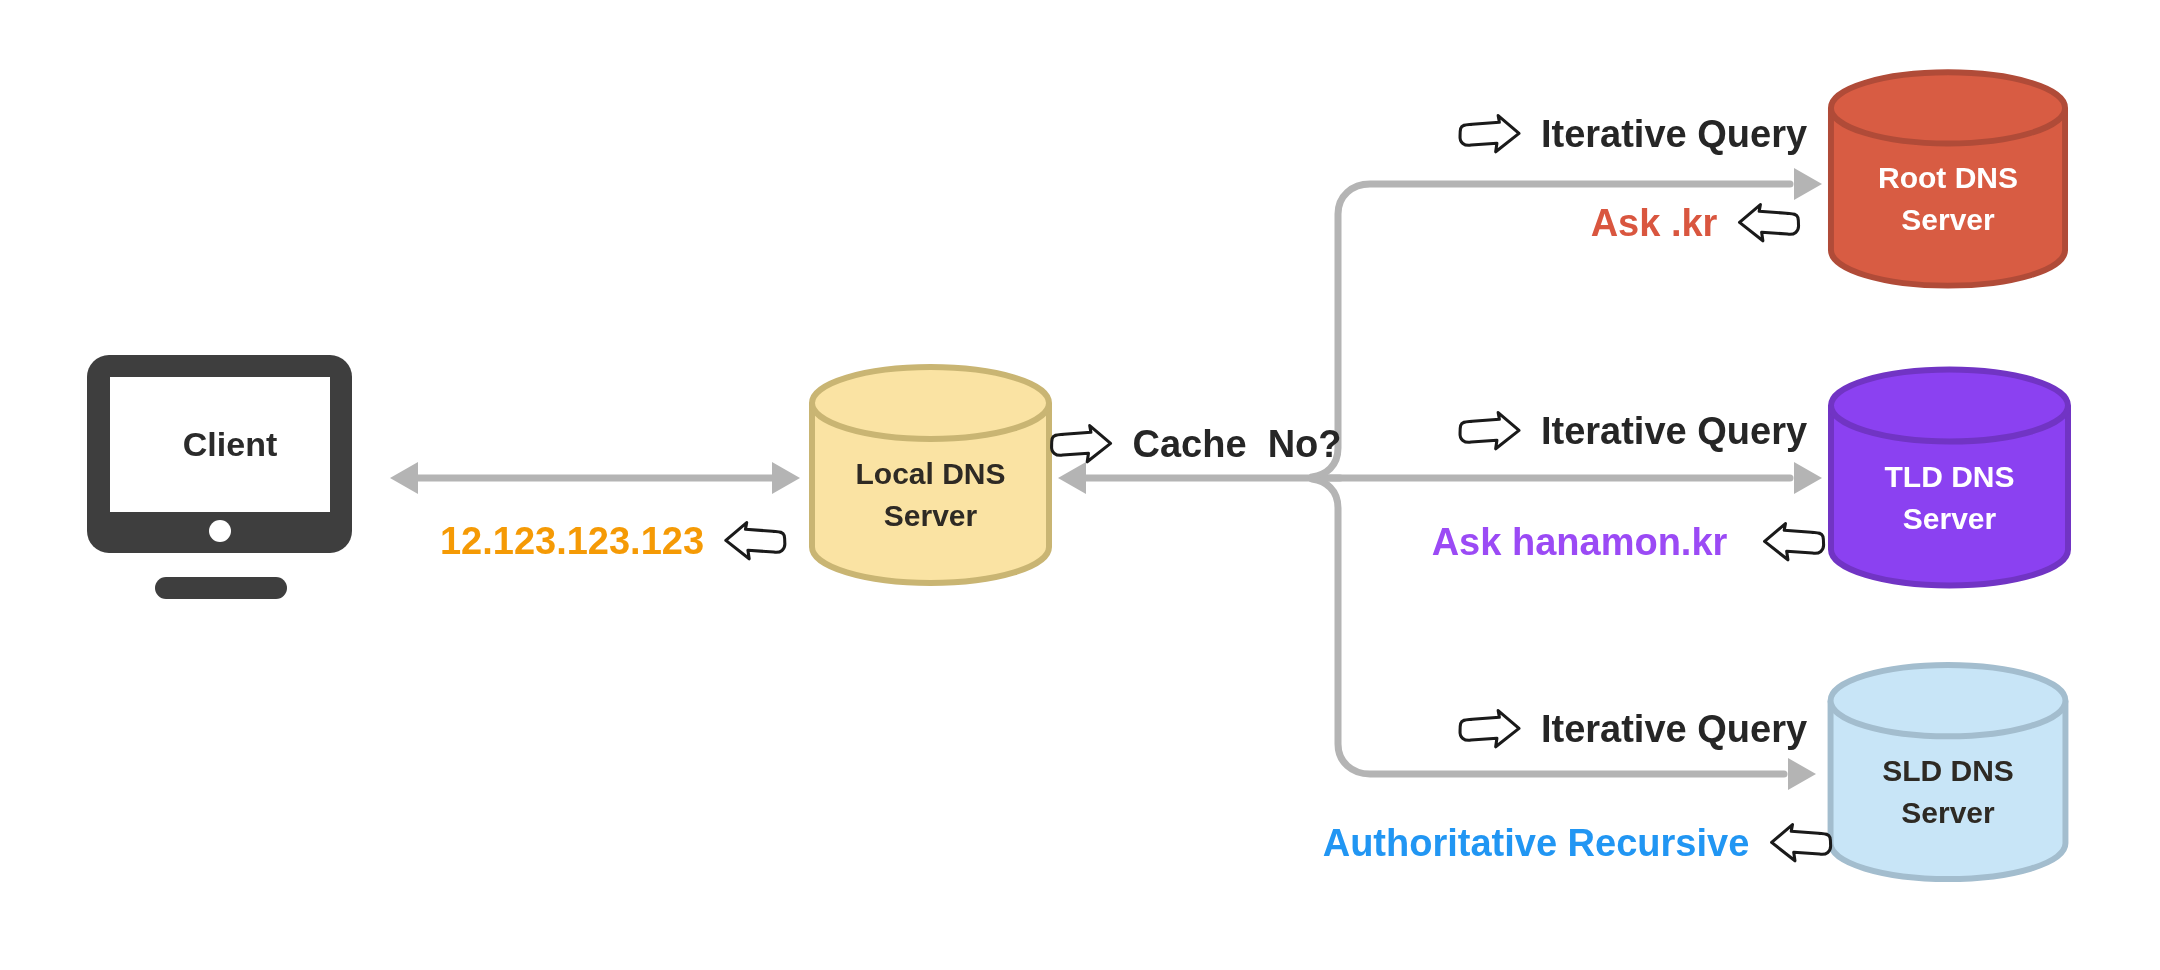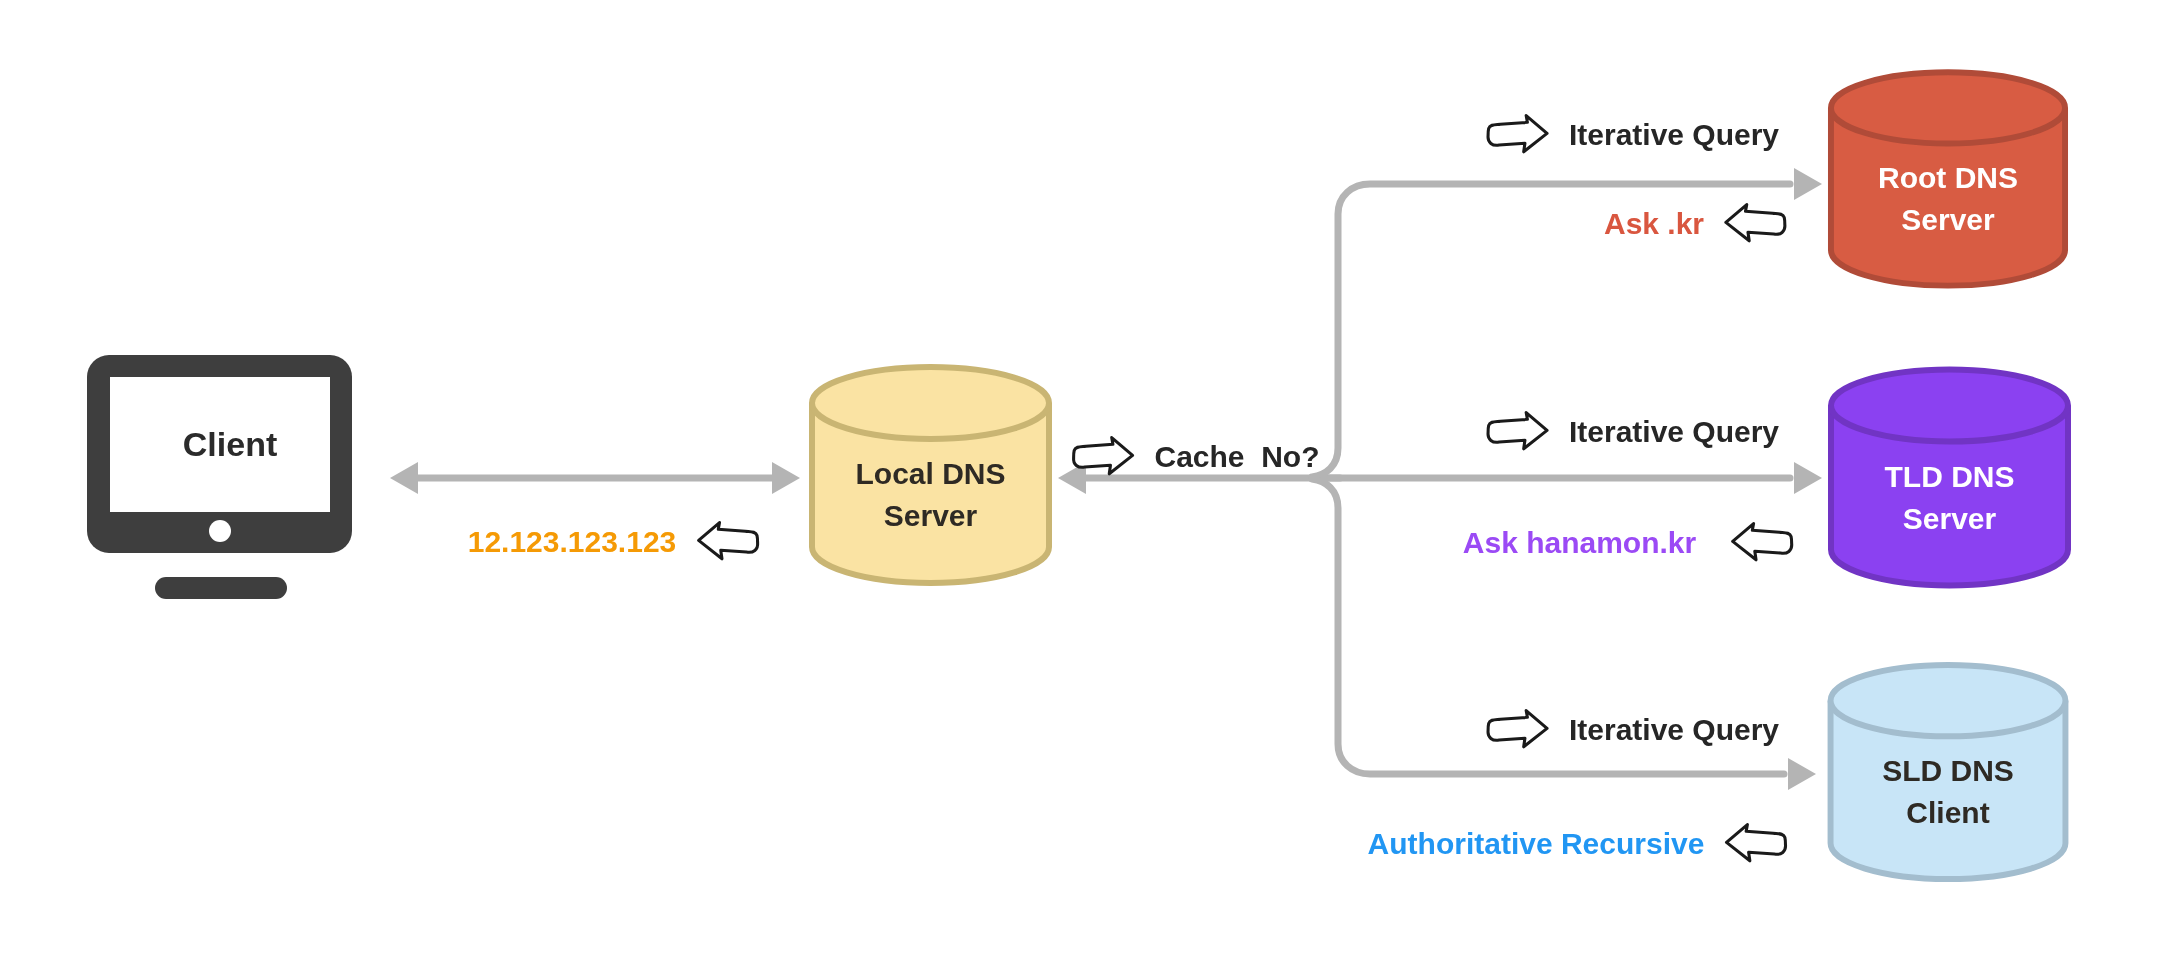--- a/index.html
+++ b/index.html
@@ -17,21 +17,21 @@
     position:absolute;left:50%;top:59%;transform:translate(-50%,-50%);
     width:180px;text-align:center;font-weight:bold;font-size:30px;line-height:1.4;
     color:#2e2a24;
   }
   .cyl-label.light{color:#ffffff;}
   
   .edge-row{
     position:absolute;display:flex;align-items:center;gap:18px;
     transform:translate(-50%,-50%);white-space:pre;
   }
-  .edge-text{font-weight:bold;font-size:30px;color:#262626;white-space:pre;}
+  .edge-text{font-weight:bold;font-size:38px;color:#262626;white-space:pre;}
   .resp-orange{color:#f59a05;}
   .resp-red{color:#d9563f;}
   .resp-purple{color:#9b4af5;}
   .resp-blue{color:#2196f3;}
   
   .doodle{width:68px;height:43px;overflow:visible;flex:0 0 auto;}
   .doodle .dpath{stroke:#1a1a1a;stroke-width:5;fill:#ffffff;stroke-linejoin:round;}
   .doodle.flip{transform:scaleX(-1);}
   
   #client-label{
@@ -101,32 +101,32 @@
       <ellipse cx="122.5" cy="40" rx="118.5" ry="36" fill="#8b41f1" stroke="#7134c4" stroke-width="6"></ellipse>
     </svg>
     <div class="cyl-label light">TLD DNS Server</div>
   </div>
 
   <div class="node" style="left:1823px;top:661px;width:250px;height:222px;">
     <svg width="250" height="222" viewBox="0 0 245 224">
       <path d="M4,40 L4,184 A118.5,36 0 0 0 241,184 L241,40" fill="#c8e5f7" stroke="#a3bdce" stroke-width="6"></path>
       <ellipse cx="122.5" cy="40" rx="118.5" ry="36" fill="#c8e5f7" stroke="#a3bdce" stroke-width="6"></ellipse>
     </svg>
-    <div class="cyl-label">SLD DNS Client</div>
+    <div class="cyl-label">SLD DNS Server</div>
   </div>
 
 
   <div class="edge-row" style="left:615px;top:541px;">
     <span class="edge-text resp-orange">12.123.123.123</span>
     <svg class="doodle flip" viewBox="0 0 110 70">
         <use class="dpath" href="#doodleR"></use>
       </svg>
   </div>
 
-  <div class="edge-row" style="left:1194px;top:456px;">
+  <div class="edge-row" style="left:1194px;top:444px;">
     <svg class="doodle" viewBox="0 0 110 70">
         <use class="dpath" href="#doodleR"></use>
       </svg>
     <span class="edge-text">Cache  No?</span>
   </div>
 
 
   <div class="edge-row" style="left:1631px;top:134px;">
     <svg class="doodle" viewBox="0 0 110 70">
         <use class="dpath" href="#doodleR"></use>

